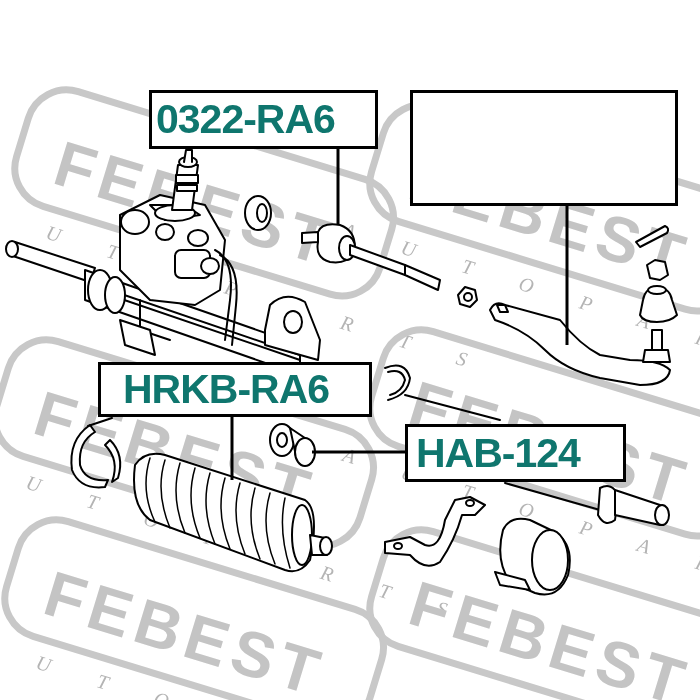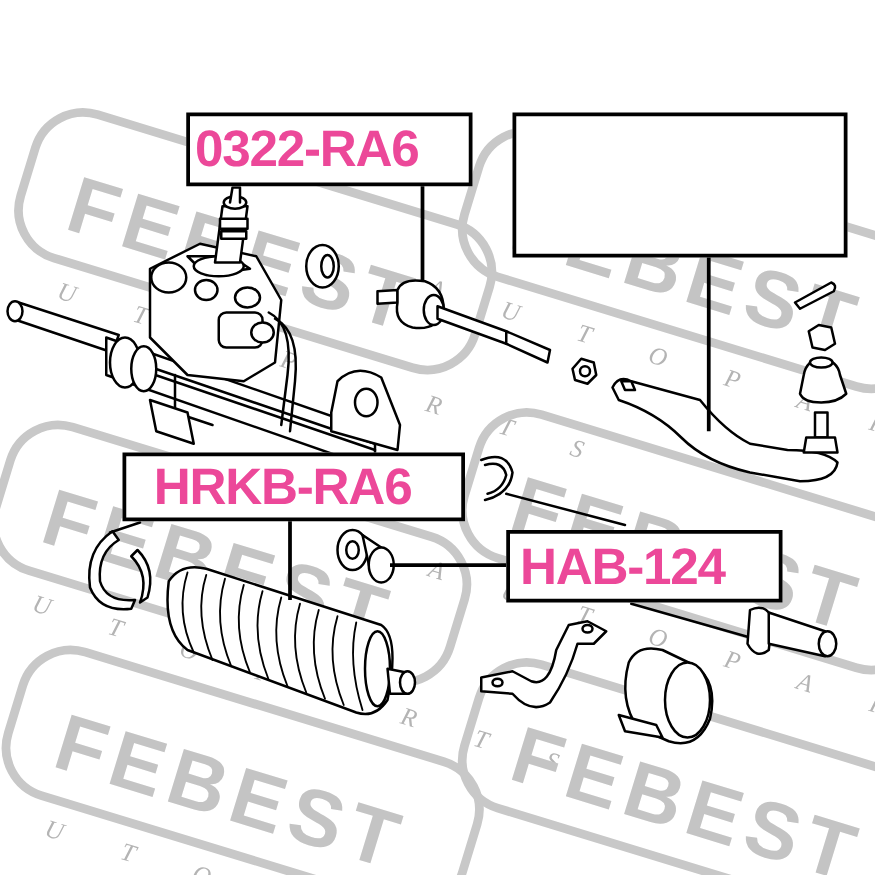--- a/index.html
+++ b/index.html
@@ -1,20 +1,20 @@
 <!DOCTYPE html>
 <html><head>
 <meta charset="utf-8">
 <style>
   html, body { margin:0; padding:0; background:#ffffff; }
   body { width:700px; height:700px; overflow:hidden; position:relative; font-family:"Liberation Sans", sans-serif; }
   #canvas { position:absolute; left:0; top:0; width:700px; height:700px; }
   .label-box {
     position:absolute; border:3px solid #000; background:#fff;
-    font-family:"Liberation Sans", sans-serif; font-weight:bold; color:#ec4899;
+    font-family:"Liberation Sans", sans-serif; font-weight:bold; color:#0f766e;
     box-sizing:border-box; line-height:1; white-space:nowrap;
     display:flex; flex-direction:column; justify-content:center; align-items:flex-start;
   }
   .label-box span { display:block; letter-spacing:-1px; }
   .wm-text { font-family:"Liberation Serif", serif; font-style:italic; fill:#b4b4b4; font-size:20px; }
   .wm-brand { font-family:"Liberation Sans", sans-serif; font-weight:bold; fill:#c4c4c4; font-size:64px; letter-spacing:6px; }
 </style>
 </head>
 <body>
 

